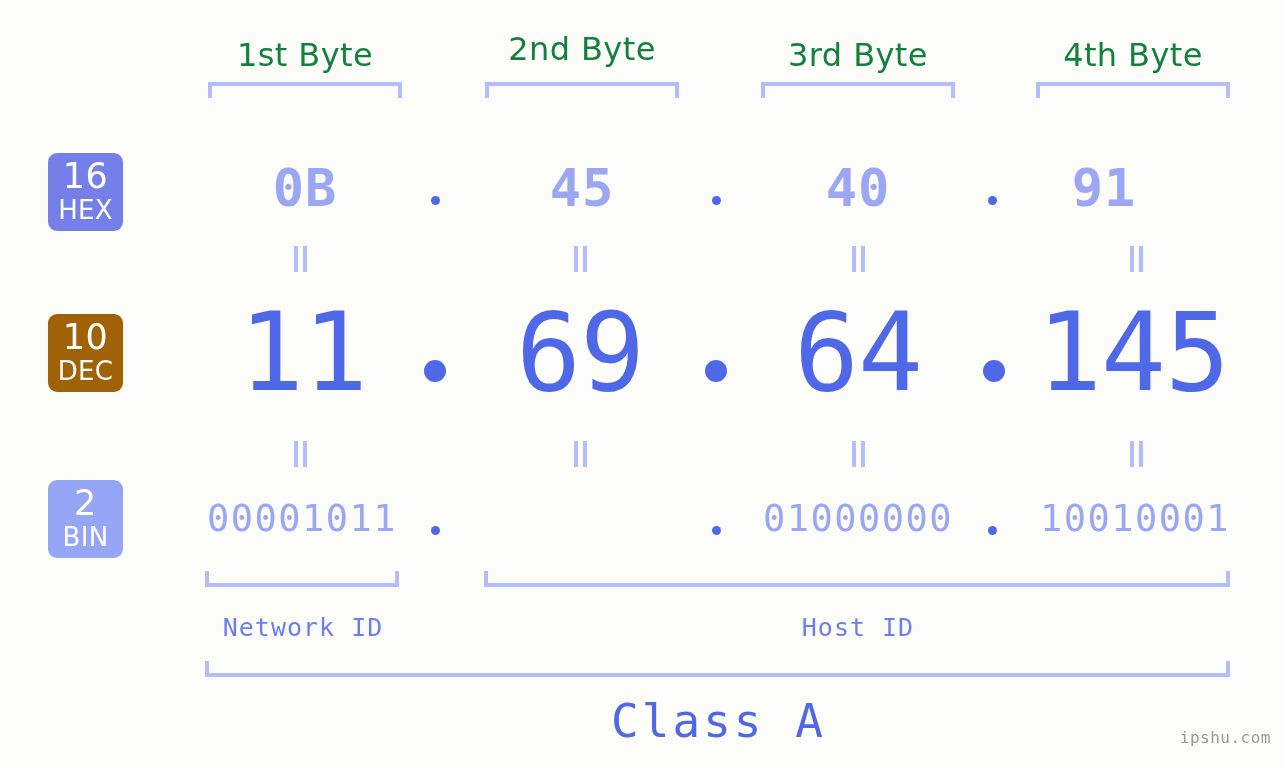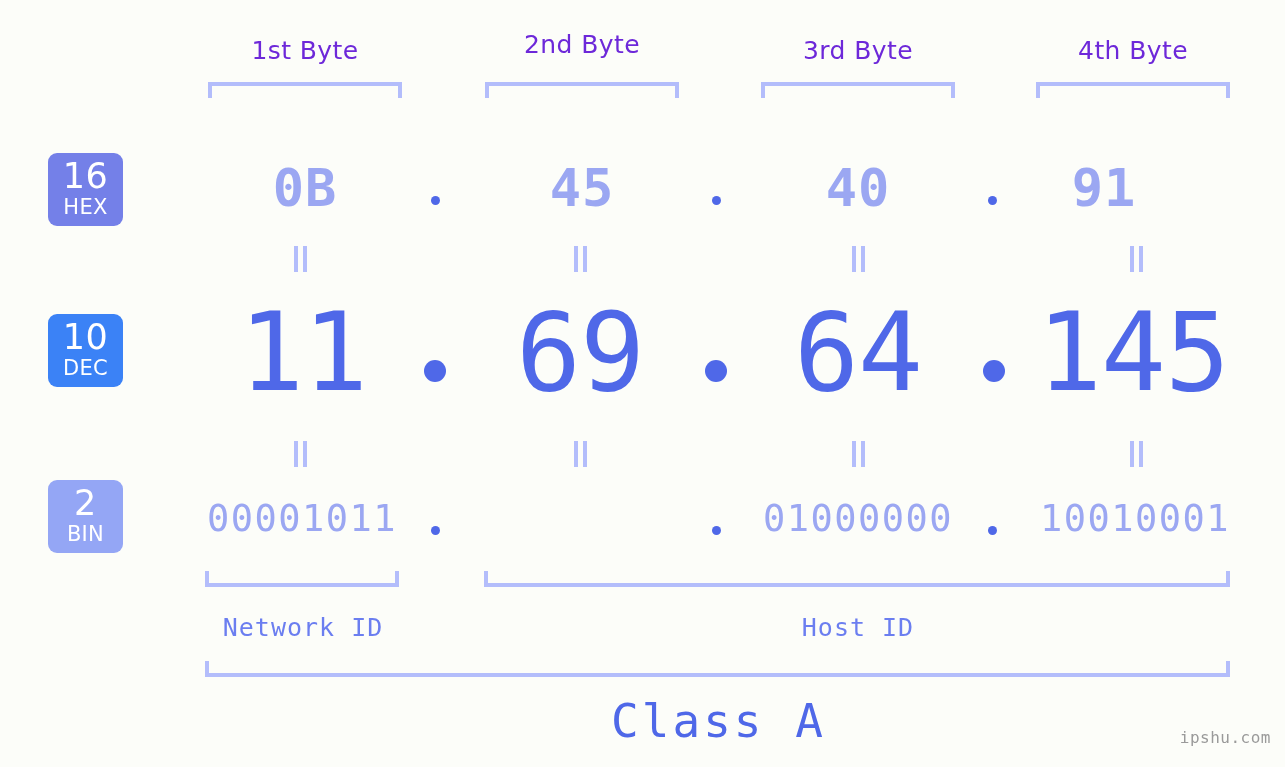--- a/index.html
+++ b/index.html
@@ -16,23 +16,23 @@
     position: relative;
     width: 1285px;
     height: 767px;
     background: #fcfdf9;
   }
 
   
   .byte-label {
     position: absolute;
     text-align: center;
-    color: #6d28d9;
+    color: #15803d;
     font-family: "DejaVu Sans", sans-serif;
-    font-size: 25px;
+    font-size: 32px;
     font-weight: 400;
     letter-spacing: 0.4px;
     white-space: nowrap;
   }
 
   
   .bracket {
     position: absolute;
     height: 16px;
     border-left: 4px solid #b3bdfb;
@@ -53,27 +53,27 @@
     line-height: 1;
   }
   .badge .num {
     display: block;
     font-size: 35px;
     font-weight: 400;
     letter-spacing: 0.5px;
   }
   .badge .nm {
     display: block;
-    font-size: 21px;
+    font-size: 26px;
     font-weight: 400;
     margin-top: 3px;
     letter-spacing: 0.3px;
   }
   .badge-hex { background: #7480e8; }
-  .badge-dec { background: #3b82f6; }
+  .badge-dec { background: #a16207; }
   .badge-bin { background: #94a6f5; }
 
   
   .cell {
     position: absolute;
     text-align: center;
     white-space: nowrap;
     font-family: "DejaVu Sans Mono", monospace;
   }
 

